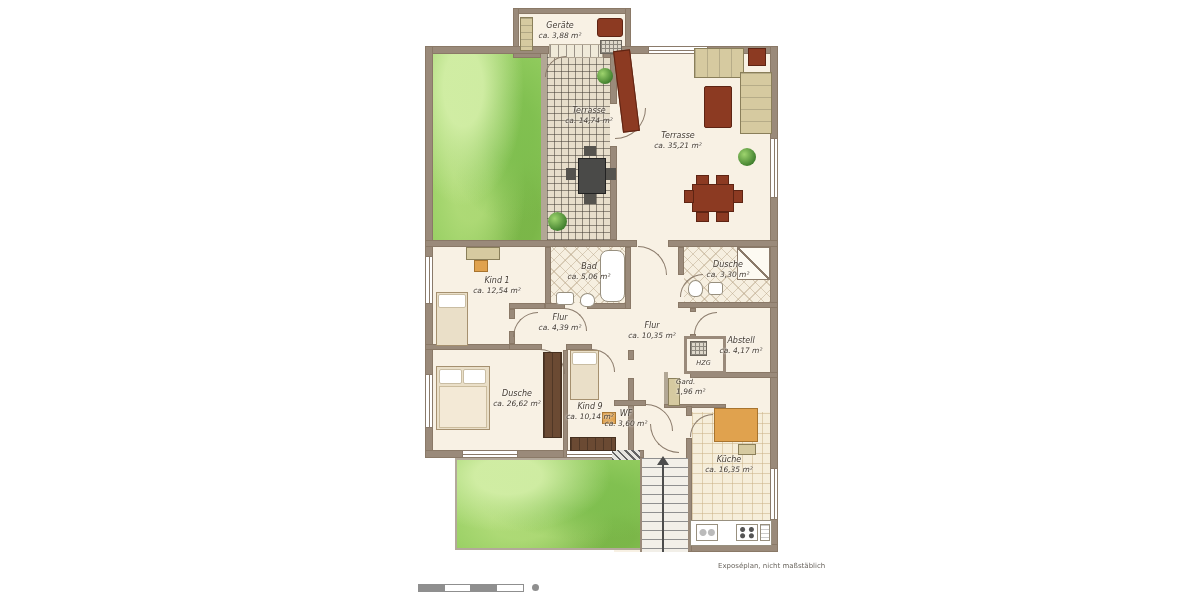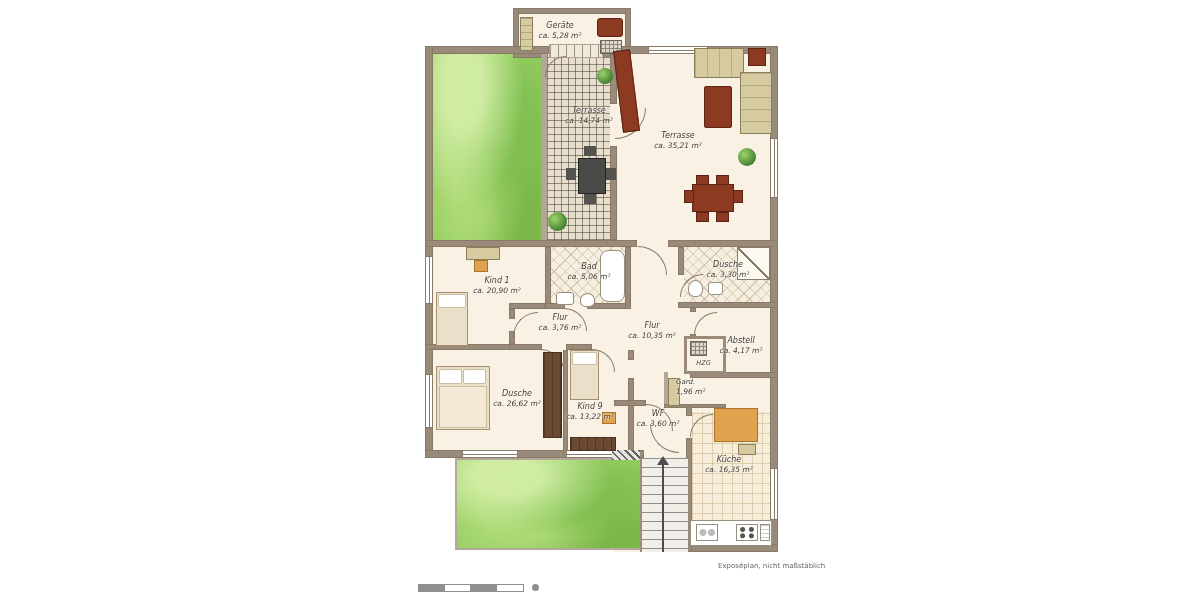--- a/index.html
+++ b/index.html
@@ -201,45 +201,45 @@
 
   <div class="furn-orange" style="left:714px;top:408px;width:42px;height:32px"></div>
   <div class="furn-tan" style="left:738px;top:444px;width:16px;height:9px"></div>
   <div class="fix-white" style="left:690px;top:520px;width:80px;height:24px"></div>
   <div class="abs" style="left:696px;top:524px;width:20px;height:15px;border:1px solid #98907f;background:radial-gradient(circle at 30% 50%,#bbb 3px,rgba(0,0,0,0) 4px),radial-gradient(circle at 72% 50%,#bbb 3px,rgba(0,0,0,0) 4px),#fff"></div>
   <div class="abs" style="left:736px;top:524px;width:20px;height:15px;border:1px solid #98907f;background:radial-gradient(circle at 28% 30%,#555 2px,rgba(0,0,0,0) 3px),radial-gradient(circle at 72% 30%,#555 2px,rgba(0,0,0,0) 3px),radial-gradient(circle at 28% 72%,#555 2px,rgba(0,0,0,0) 3px),radial-gradient(circle at 72% 72%,#555 2px,rgba(0,0,0,0) 3px),#fff"></div>
   <div class="abs" style="left:760px;top:524px;width:8px;height:15px;border:1px solid #98907f;background:repeating-linear-gradient(180deg,#ccc 0 1px,#fff 1px 4px)"></div>
 
   <div class="lbl" style="left:528px;top:21px;width:64px">
     <div>Geräte</div>
-    <div class="a">ca. 5,28 m²</div>
+    <div class="a">ca. 3,88 m²</div>
   </div>
   <div class="lbl" style="left:553px;top:106px;width:72px">
     <div>Terrasse</div>
     <div class="a">ca. 14,74 m²</div>
   </div>
   <div class="lbl" style="left:640px;top:131px;width:76px">
     <div>Terrasse</div>
     <div class="a">ca. 35,21 m²</div>
   </div>
   <div class="lbl" style="left:462px;top:276px;width:70px">
     <div>Kind 1</div>
-    <div class="a">ca. 20,90 m²</div>
+    <div class="a">ca. 12,54 m²</div>
   </div>
   <div class="lbl" style="left:558px;top:262px;width:62px">
     <div>Bad</div>
     <div class="a">ca. 5,06 m²</div>
   </div>
   <div class="lbl" style="left:697px;top:260px;width:62px">
     <div>Dusche</div>
     <div class="a">ca. 3,30 m²</div>
   </div>
   <div class="lbl" style="left:527px;top:313px;width:66px">
     <div>Flur</div>
-    <div class="a">ca. 3,76 m²</div>
+    <div class="a">ca. 4,39 m²</div>
   </div>
   <div class="lbl" style="left:621px;top:321px;width:62px">
     <div>Flur</div>
     <div class="a">ca. 10,35 m²</div>
   </div>
   <div class="lbl" style="left:706px;top:336px;width:70px">
     <div>Abstell</div>
     <div class="a">ca. 4,17 m²</div>
   </div>
   <div class="lbl" style="left:687px;top:359px;width:33px;font-size:6.5px">
@@ -248,23 +248,23 @@
   <div class="lbl" style="left:676px;top:378px;width:44px;text-align:left;font-size:7px">
     <div>Gard.</div>
     <div class="a">1,96 m²</div>
   </div>
   <div class="lbl" style="left:482px;top:389px;width:70px">
     <div>Dusche</div>
     <div class="a">ca. 26,62 m²</div>
   </div>
   <div class="lbl" style="left:557px;top:402px;width:66px">
     <div>Kind 9</div>
-    <div class="a">ca. 13,22 m²</div>
-  </div>
-  <div class="lbl" style="left:631px;top:409px;width:54px">
+    <div class="a">ca. 10,14 m²</div>
+  </div>
+  <div class="lbl" style="left:599px;top:409px;width:54px">
     <div>WF</div>
     <div class="a">ca. 3,60 m²</div>
   </div>
   <div class="lbl" style="left:695px;top:455px;width:68px">
     <div>Küche</div>
     <div class="a">ca. 16,35 m²</div>
   </div>
 
   <div class="footer" style="left:718px;top:562px">Exposéplan, nicht maßstäblich</div>
 

